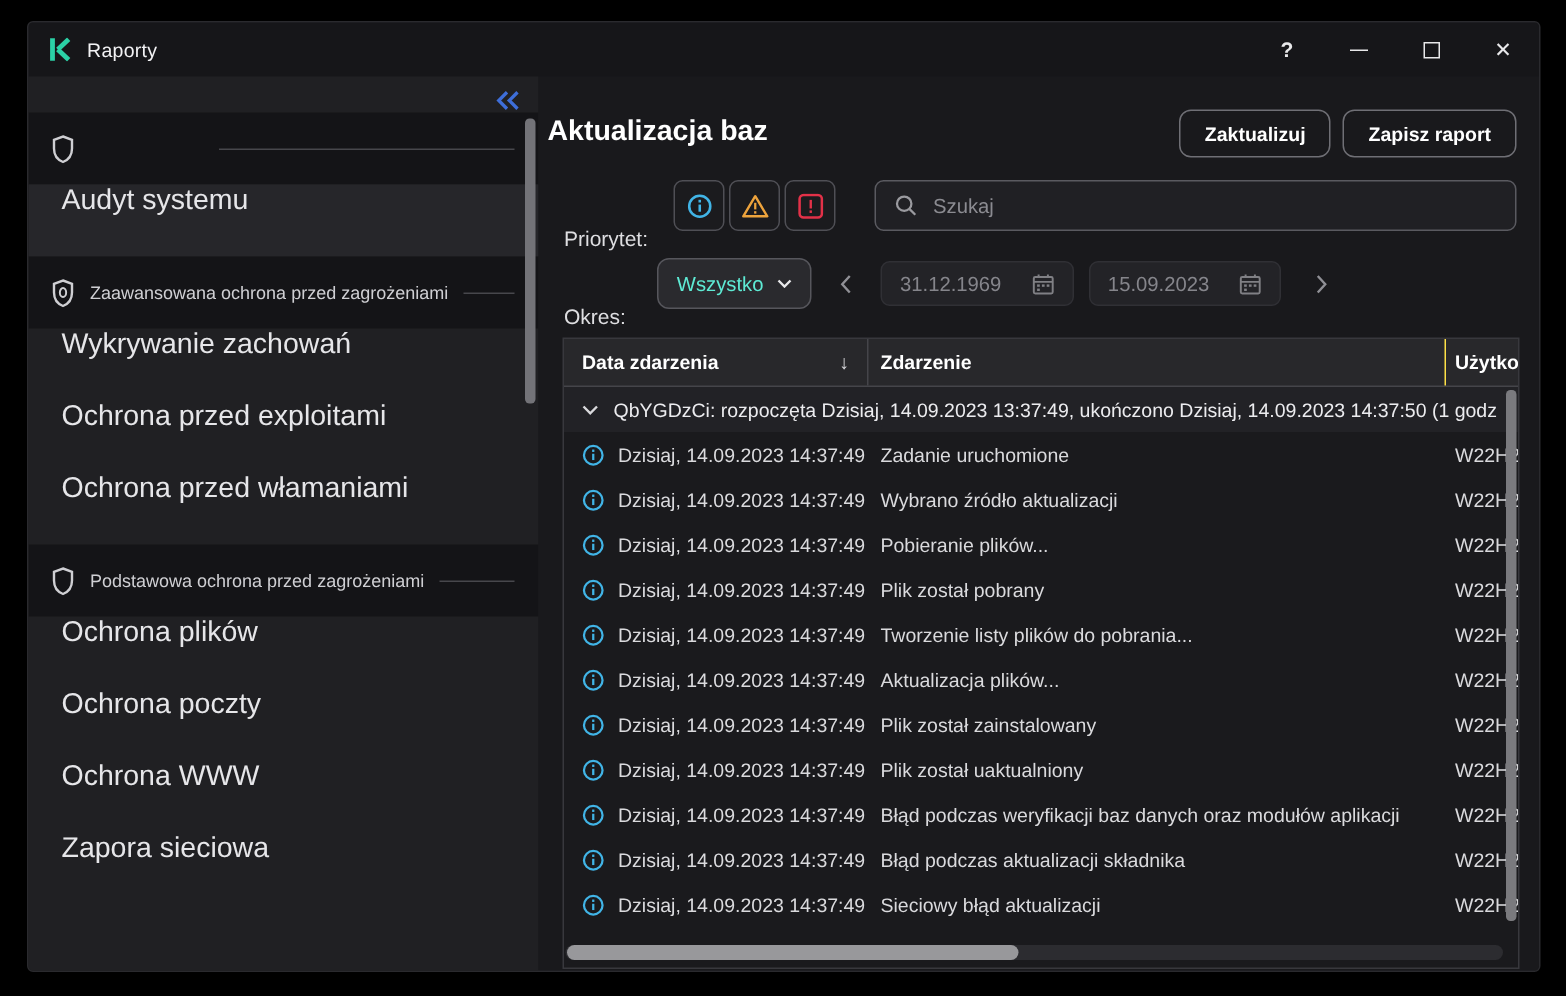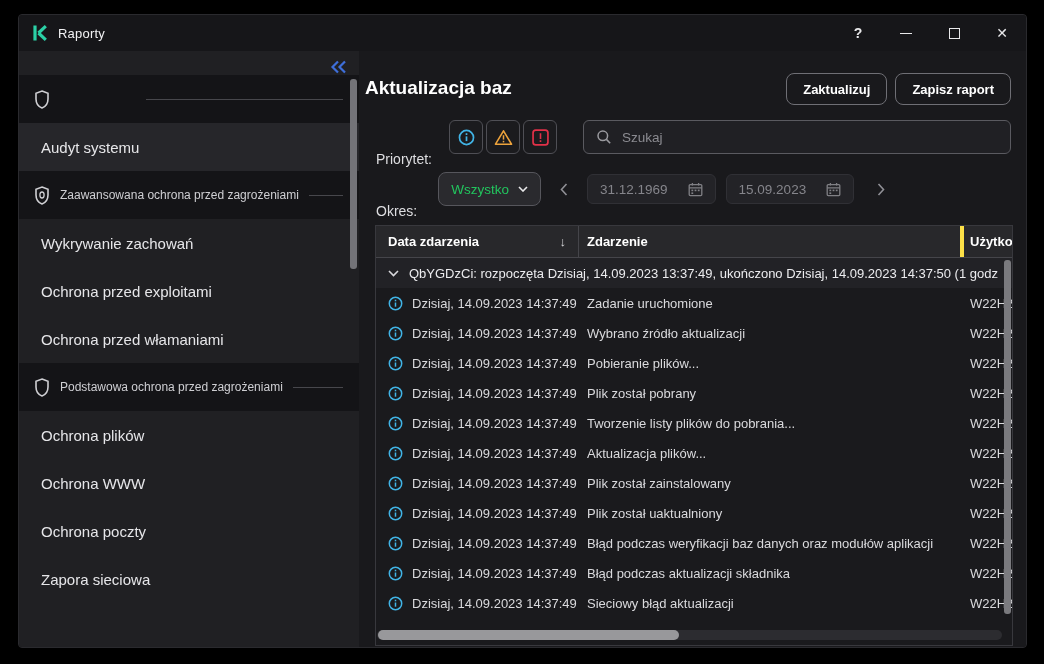--- a/index.html
+++ b/index.html
@@ -19,22 +19,22 @@
   .win-help { font-size:14px; font-weight:bold; }
   .win-min-glyph { width:12px; border-top:1.5px solid #e8e8ea; }
   .win-max-glyph { width:11px; height:11px; border:1.5px solid #e8e8ea; }
   .win-close { font-size:14px; }
 
   
   .sidebar { position:absolute; left:0; top:36px; width:340px; bottom:0; background:#202023; }
   .collapse { position:absolute; right:10px; top:6px; width:22px; height:20px;
               display:flex; align-items:center; justify-content:center; }
   .sb-nav { position:absolute; left:0; top:24px; right:0; }
-  .sb-item { height:48px; display:flex; align-items:center; padding-left:22px;
-             color:#e6e6e9; font-size:15px; cursor:default; }
+  .sb-item { height:48px; display:flex; padding-left:22px;
+             color:#e6e6e9; font-size:19px; cursor:default; }
   .sb-item.hl { background:#26262a; }
   .sb-section { height:48px; display:flex; align-items:center; padding-left:15px; padding-right:16px;
                 background:#141417; }
   .sb-ic { display:flex; align-items:center; }
   .sb-sec-label { color:#cfcfd3; font-size:12px; margin-left:10px; white-space:nowrap; }
   .sb-line { flex:1; height:1px; background:#47474c; margin-left:10px; }
   .sb-section-empty .sb-line { margin-left:96px; }
   .sb-scroll { position:absolute; right:2px; top:28px; width:7px; height:190px;
                background:#737378; border-radius:3px; }
 
@@ -52,33 +52,33 @@
               display:flex; align-items:center; justify-content:center; cursor:default; }
   .search-box { position:absolute; left:207px; top:0; right:0; height:34px; background:#202024;
                 border:1px solid #5a5a60; border-radius:6px; display:flex; align-items:center; padding:0 12px; }
   .search-box input { flex:1; margin-left:10px; background:transparent; border:none; outline:none;
                       color:#e6e6e9; font-size:13.5px; font-family:"Liberation Sans",sans-serif; }
   .search-box input::placeholder { color:#8b8b91; }
 
   .period-row { position:absolute; left:17px; top:121px; height:34px; display:flex; align-items:center; }
   .dropdown { margin-left:21px; height:34px; min-width:94px; background:#2a2a2e; border:1px solid #56565c;
               border-radius:8px; display:flex; align-items:center; padding:0 12px; gap:9px;
-              color:#22c55e; font-size:13.5px; cursor:default; }
+              color:#5eead4; font-size:13.5px; cursor:default; }
   .pager { width:26px; display:flex; justify-content:center; align-items:center; margin-left:10px; }
   .date-pill { height:30px; background:#232327; border:1px solid #303035; border-radius:6px;
                display:flex; align-items:center; padding:0 12px; gap:20px; margin-left:10px;
                color:#85858b; font-size:13.5px; cursor:default; }
 
   
   .table { position:absolute; left:16px; top:174px; width:638px; height:421px;
            background:#1a1a1d; border:1px solid #38383d; }
   .thead { display:flex; height:32px; background:#28282b; border-bottom:1px solid #45454a; }
   .th { display:flex; align-items:center; color:#fff; font-size:13px; font-weight:bold; }
   .th1 { width:203px; padding-left:12px; border-right:1px solid #45454a; }
-  .th2 { width:385px; padding-left:8px; border-right:4px solid #fde047; }
+  .th2 { width:385px; padding-left:8px; border-right:1px solid #fde047; }
   .th3 { flex:1; padding-left:6px; overflow:hidden; white-space:nowrap; }
   .sort-ic { margin-left:auto; margin-right:12px; color:#d9d9dc; font-size:13px; font-weight:normal; }
 
   .group-row { height:30px; display:flex; align-items:center; background:#222226; padding-left:12px;
                color:#ececef; font-size:13px; white-space:nowrap; overflow:hidden; cursor:default; }
   .group-row .gtxt { margin-left:10px; }
   .trow { height:30px; display:flex; align-items:center; color:#dadadd; font-size:13px; cursor:default; }
   .trow .c1 { width:203px; display:flex; align-items:center; padding-left:12px; white-space:nowrap; overflow:hidden; }
   .trow .c1 .date { margin-left:9px; }
   .trow .c2 { width:385px; padding-left:8px; white-space:nowrap; overflow:hidden; }
@@ -160,24 +160,24 @@
               <path d="M8 1 L14 3.2 V9 C14 13.6 11.3 16.7 8 18 C4.7 16.7 2 13.6 2 9 V3.2 Z" fill="none" stroke="#cfcfd3" stroke-width="1.6"></path>
             </svg>
           </span>
           <span class="sb-sec-label">Podstawowa ochrona przed zagrożeniami</span>
           <span class="sb-line"></span>
         </div>
         <div class="sb-item">
           <span>Ochrona plików</span>
         </div>
         <div class="sb-item">
+          <span>Ochrona poczty</span>
+        </div>
+        <div class="sb-item">
           <span>Ochrona WWW</span>
-        </div>
-        <div class="sb-item">
-          <span>Ochrona poczty</span>
         </div>
         <div class="sb-item">
           <span>Zapora sieciowa</span>
         </div>
       </div>
     <div class="sb-scroll"></div>
   </div>
 
   <div class="main">
     <div class="page-title">Aktualizacja baz</div>

